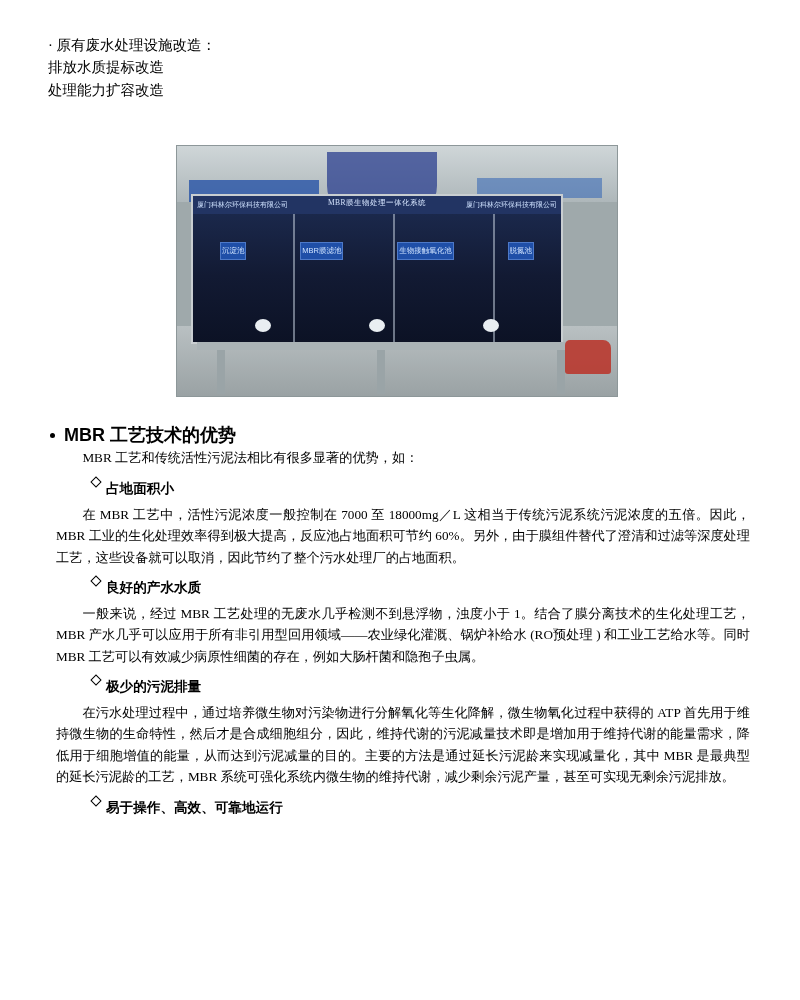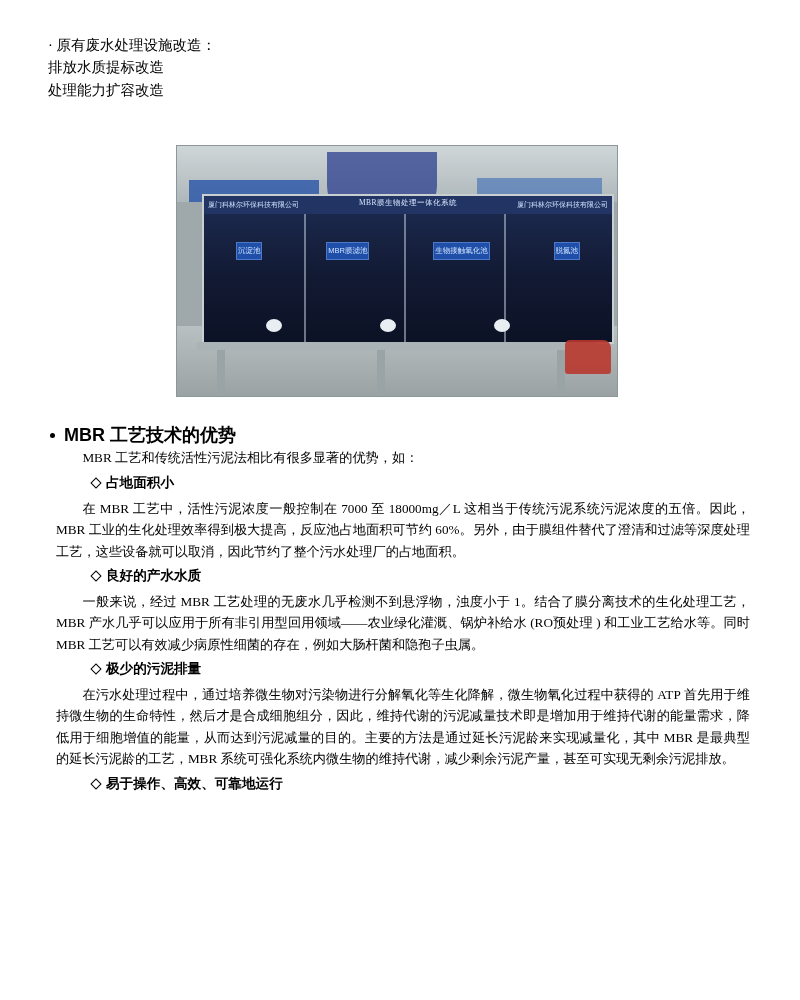--- a/index.html
+++ b/index.html
@@ -68,21 +68,21 @@
   }
   .ph-bluecurtain {
     position: absolute;
     left: 150px; top: 6px; width: 110px; height: 64px;
     background: #2b3f8f;
     opacity: 0.75;
     border-radius: 0 0 30px 30px;
   }
   .ph-tank {
     position: absolute;
-    left: 25px; top: 48px; width: 412px; height: 150px;
+    left: 14px; top: 48px; width: 372px; height: 150px;
     background: linear-gradient(180deg, #1d2c52 0%, #121a33 55%, #0c1225 100%);
     border: 2px solid #c9ced1;
     box-sizing: border-box;
   }
   .ph-tank-header {
     position: absolute;
     left: 0; top: 0; width: 100%; height: 18px;
     background: #223463;
     color: #cfe2ff;
     font-size: 7px;
@@ -170,26 +170,25 @@
     font-size: 13.2px;
     line-height: 1.62;
     margin-left: 22px;
     margin-right: 10px;
     text-align: justify;
   }
   .lead-line {
     text-indent: 2em;
   }
   .sub-heading {
-    margin-top: 3px;
+    margin-top: 9px;
     margin-left: 36px;
     font-size: 13.6px;
     font-weight: bold;
     display: flex;
-    align-items: center;
     gap: 6px;
   }
   .diamond {
     display: inline-block;
     width: 6px; height: 6px;
     border: 1px solid #000;
     transform: rotate(45deg);
   }
   .para {
     margin-top: 4px;

